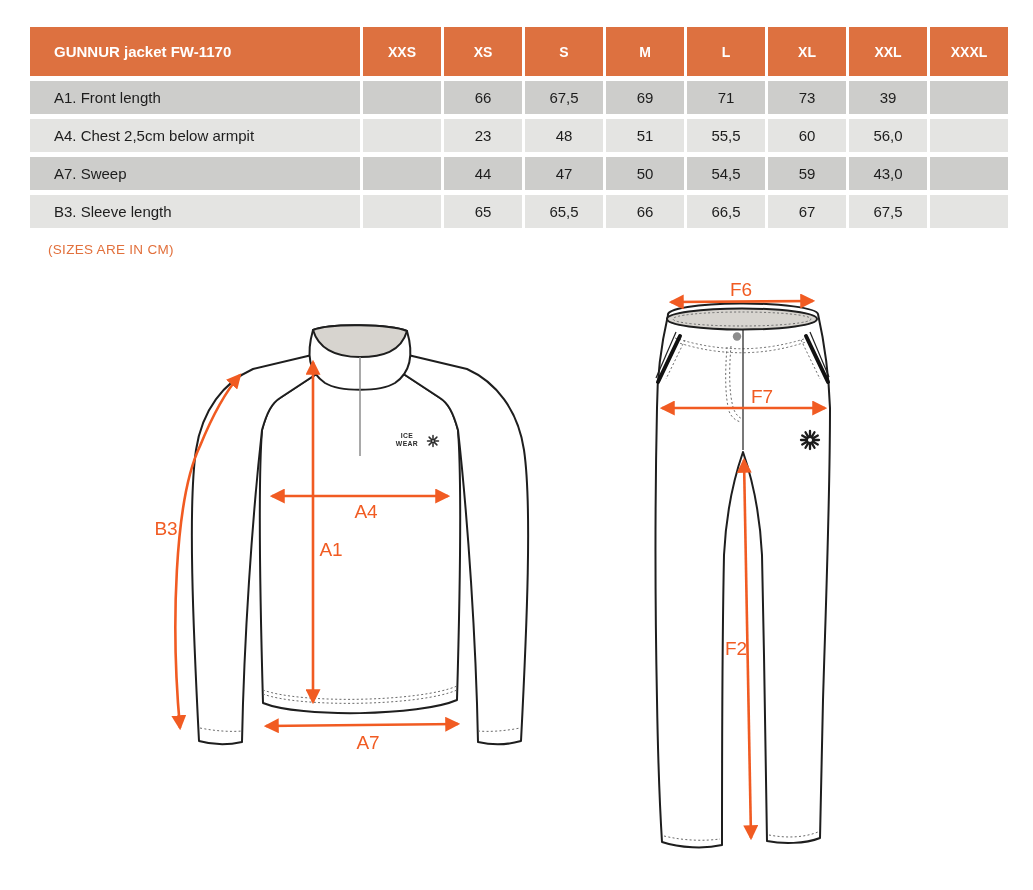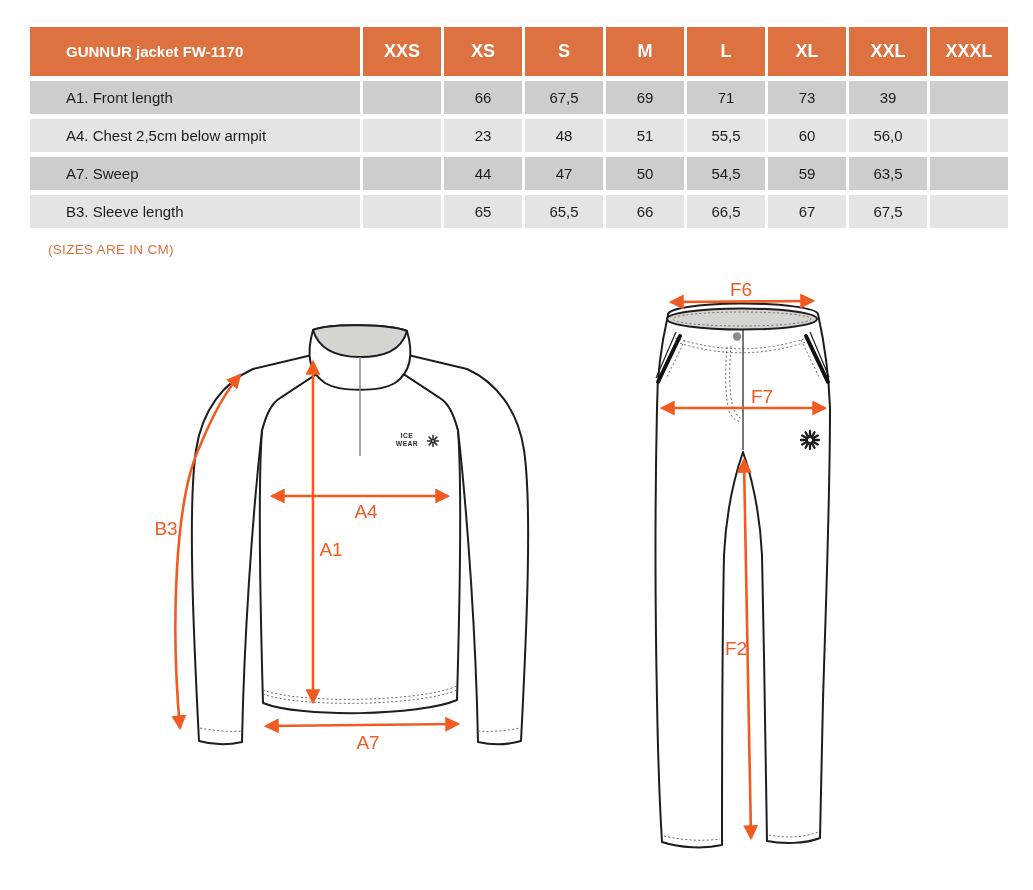--- a/index.html
+++ b/index.html
@@ -19,24 +19,24 @@
     position:absolute;left:30px;top:27px;width:978px;
     display:grid;
     grid-template-columns:330px repeat(8,78px);
     grid-template-rows:49px repeat(4,33px);
     column-gap:3px;row-gap:5px;
   }
   .cell{
     display:flex;align-items:center;justify-content:center;
     font-size:15px;color:#1d1d1d;white-space:nowrap;overflow:hidden;
   }
-  .cell.lbl{justify-content:flex-start;padding-left:36px;}
+  .cell.lbl{justify-content:flex-start;padding-left:24px;}
   .cell.head{
     background:var(--header-orange);color:#ffffff;
-    font-weight:bold;font-size:18px;
+    font-weight:bold;font-size:14px;
   }
   .cell.head.lbl{font-size:15px;}
   .cell.dark{background:var(--row-dark);}
   .cell.light{background:var(--row-light);}
   
   .note{
     position:absolute;left:48px;top:242px;
     color:var(--note-orange);font-size:13.5px;font-weight:normal;
     letter-spacing:.3px;
   }
@@ -98,21 +98,21 @@
     <div class="cell light">56,0</div>
     <div class="cell light"></div>
 
     <div class="cell dark lbl">A7. Sweep</div>
     <div class="cell dark"></div>
     <div class="cell dark">44</div>
     <div class="cell dark">47</div>
     <div class="cell dark">50</div>
     <div class="cell dark">54,5</div>
     <div class="cell dark">59</div>
-    <div class="cell dark">63,5</div>
+    <div class="cell dark">43,0</div>
     <div class="cell dark"></div>
 
     <div class="cell light lbl">B3. Sleeve length</div>
     <div class="cell light"></div>
     <div class="cell light">65</div>
     <div class="cell light">65,5</div>
     <div class="cell light">66</div>
     <div class="cell light">66,5</div>
     <div class="cell light">67</div>
     <div class="cell light">67,5</div>

